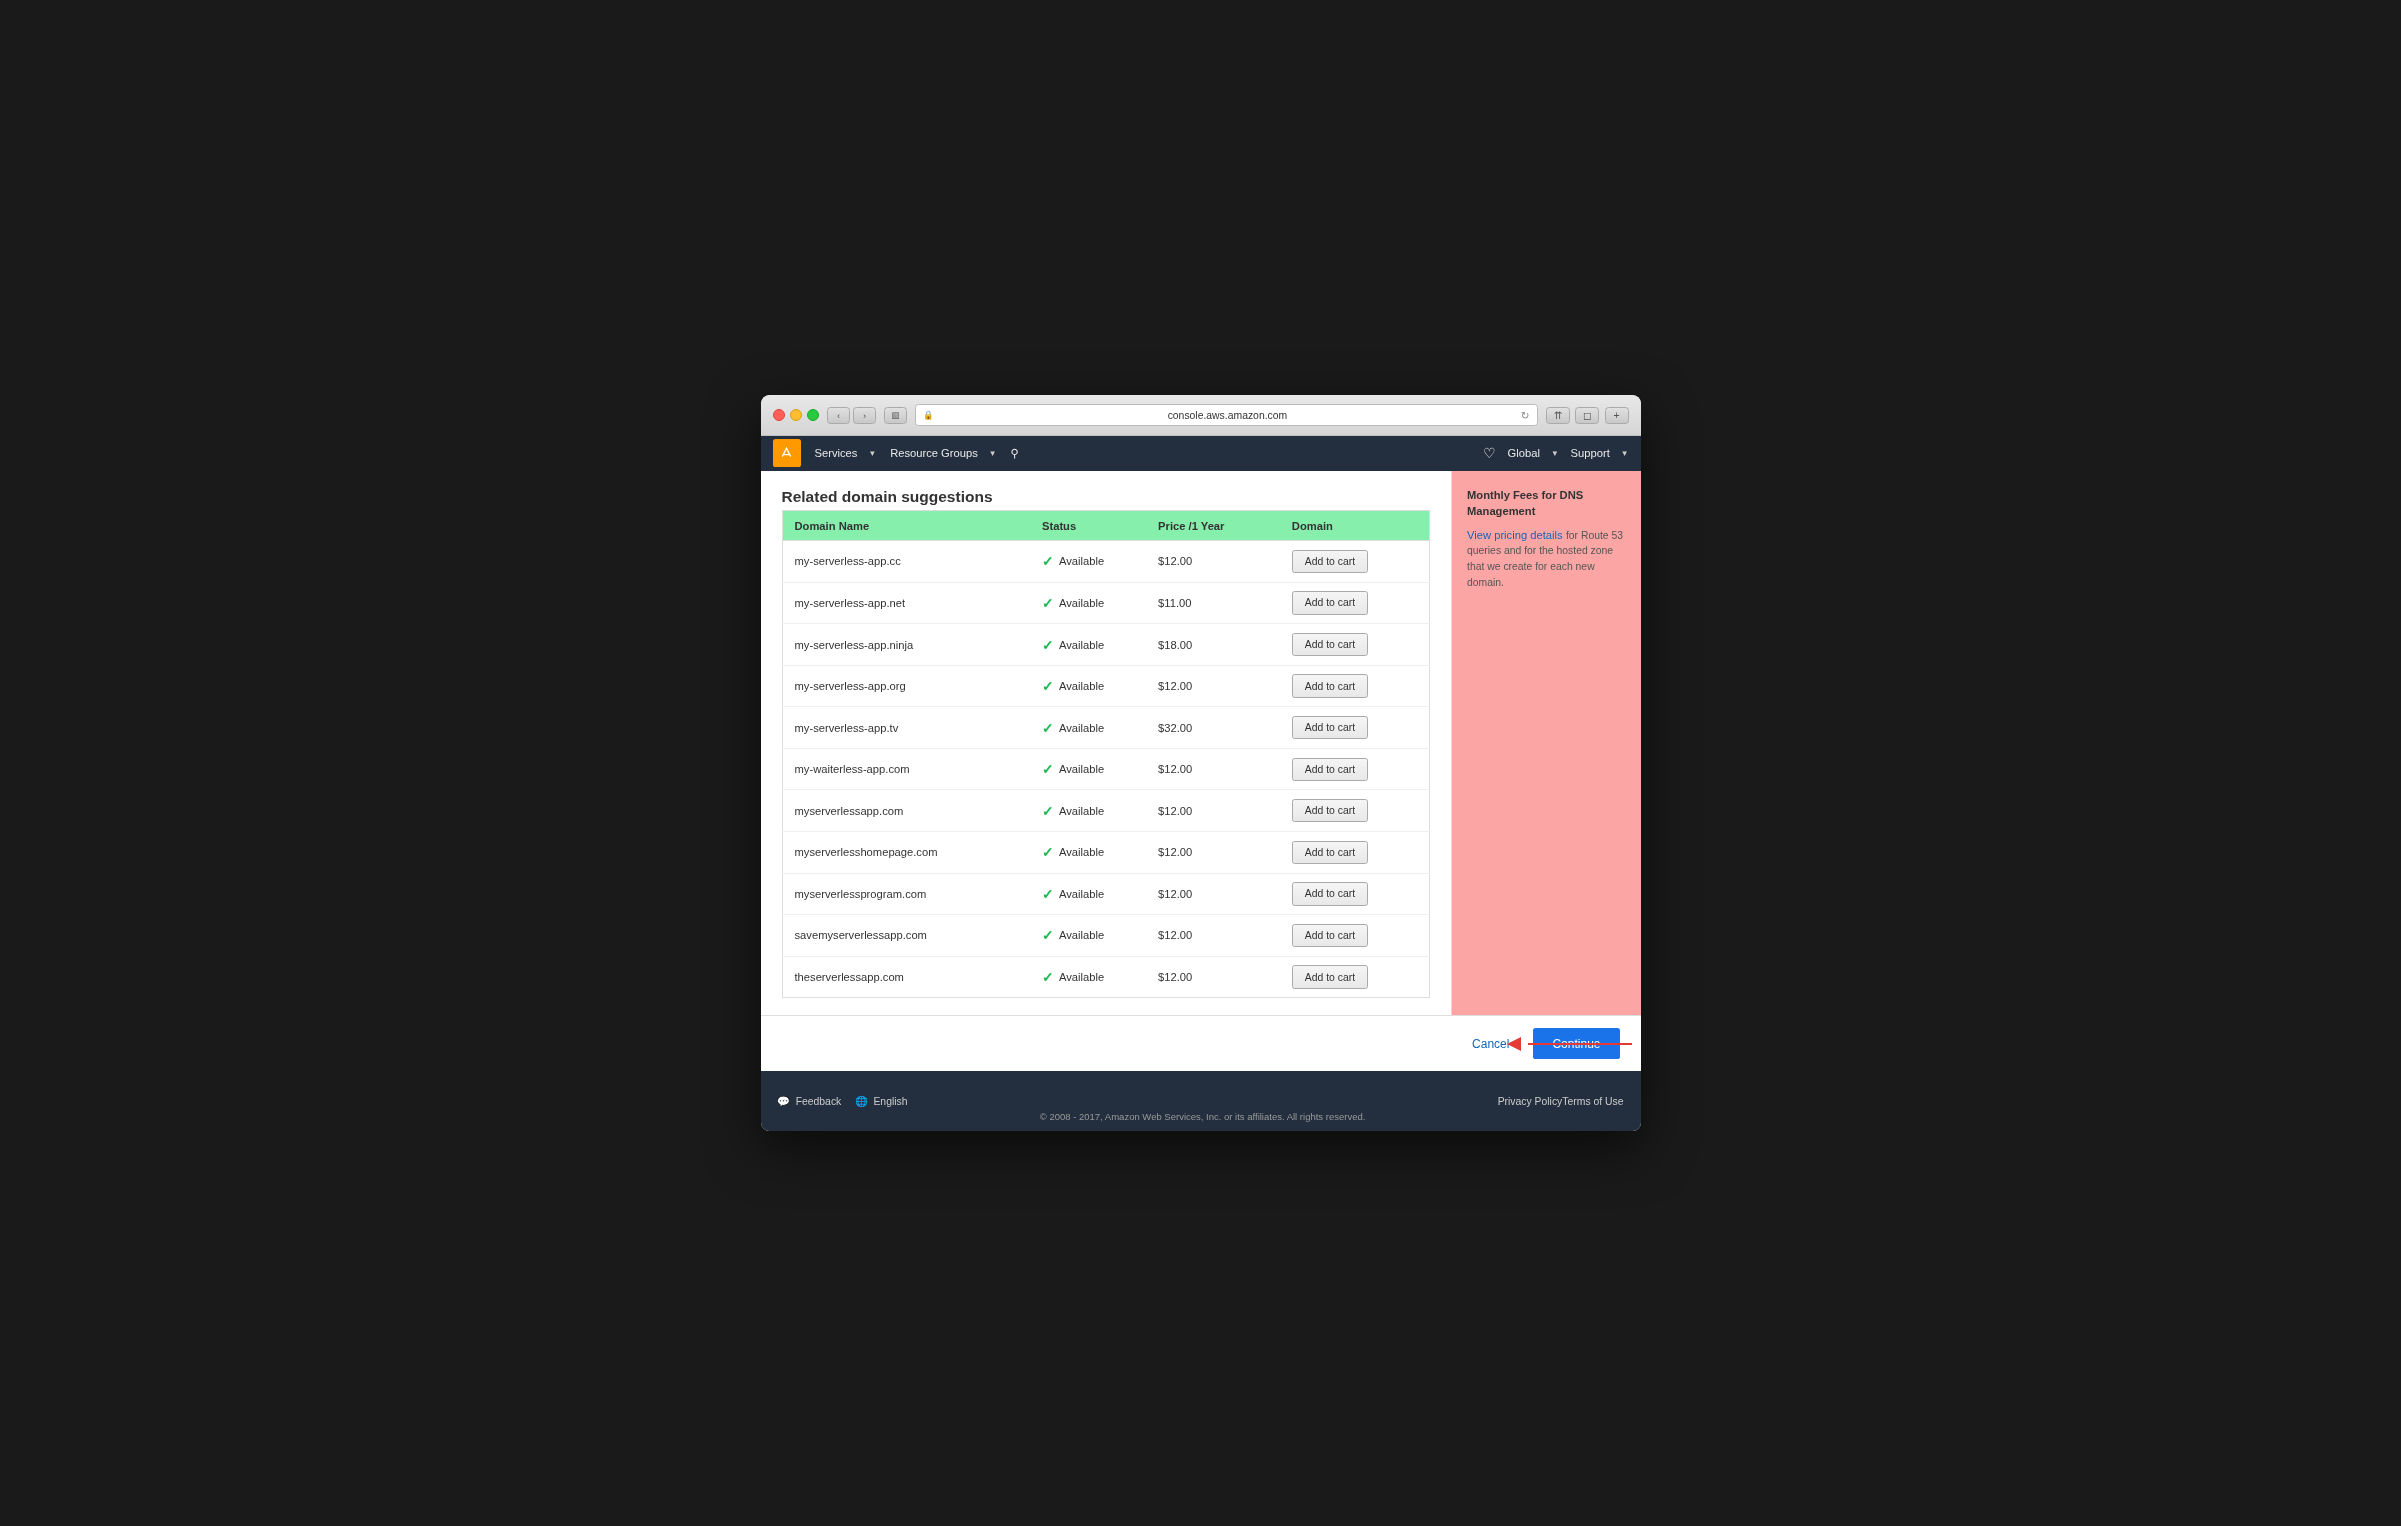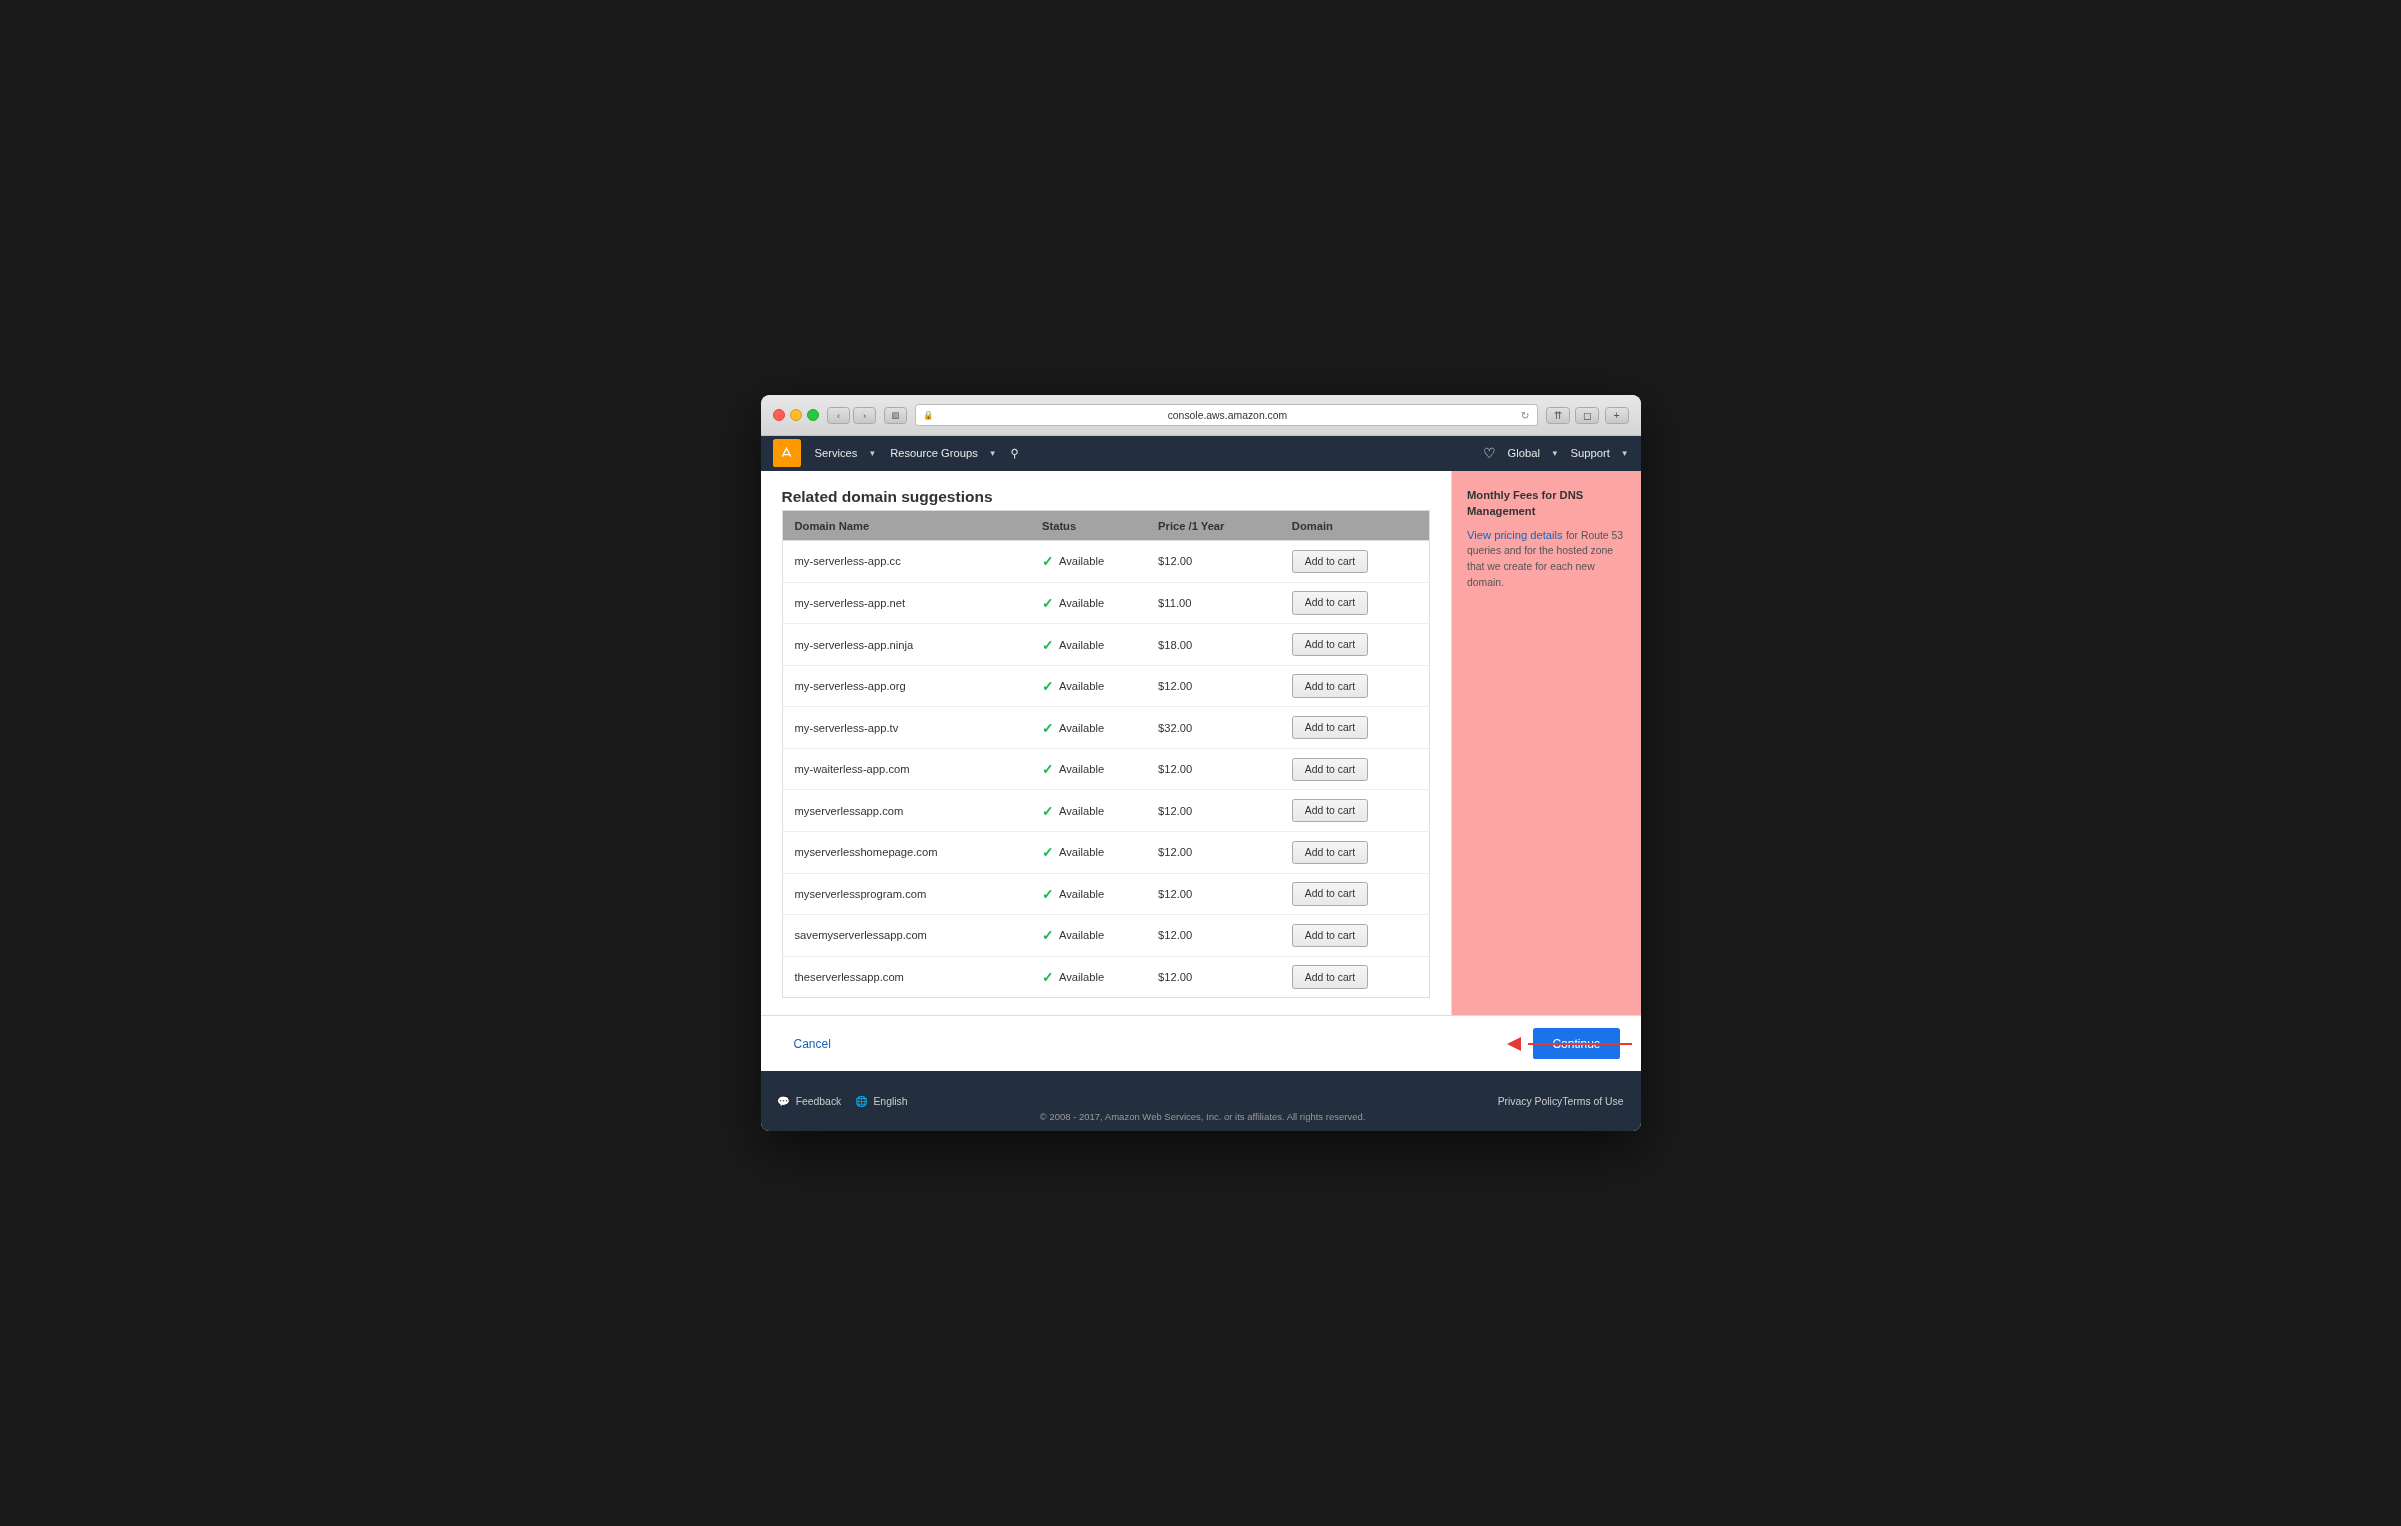--- a/index.html
+++ b/index.html
@@ -189,21 +189,21 @@
     }
 
     
     .domain-table {
       width: 100%;
       border-collapse: collapse;
       border: 0.9px solid #ddd;
     }
 
     .domain-table thead tr {
-      background: #a3a3a3;
+      background: #86efac;
     }
 
     .domain-table th {
       padding: 8.6px 12px;
       text-align: left;
       font-weight: bold;
       font-size: 11.2px;
       color: #333;
       border-bottom: 0.9px solid #ddd;
     }
@@ -269,21 +269,21 @@
       color: #555;
       line-height: 1.5;
       margin-top: 3.5px;
     }
 
     
     .bottom-bar {
       background: white;
       padding: 12px 21px;
       display: flex;
-      justify-content: space-between;
+      justify-content: flex-end;
       align-items: center;
       gap: 12px;
       border-top: 0.9px solid #ddd;
       position: relative;
     }
 
     .cancel-btn {
       background: none;
       border: none;
       color: #1166bb;

